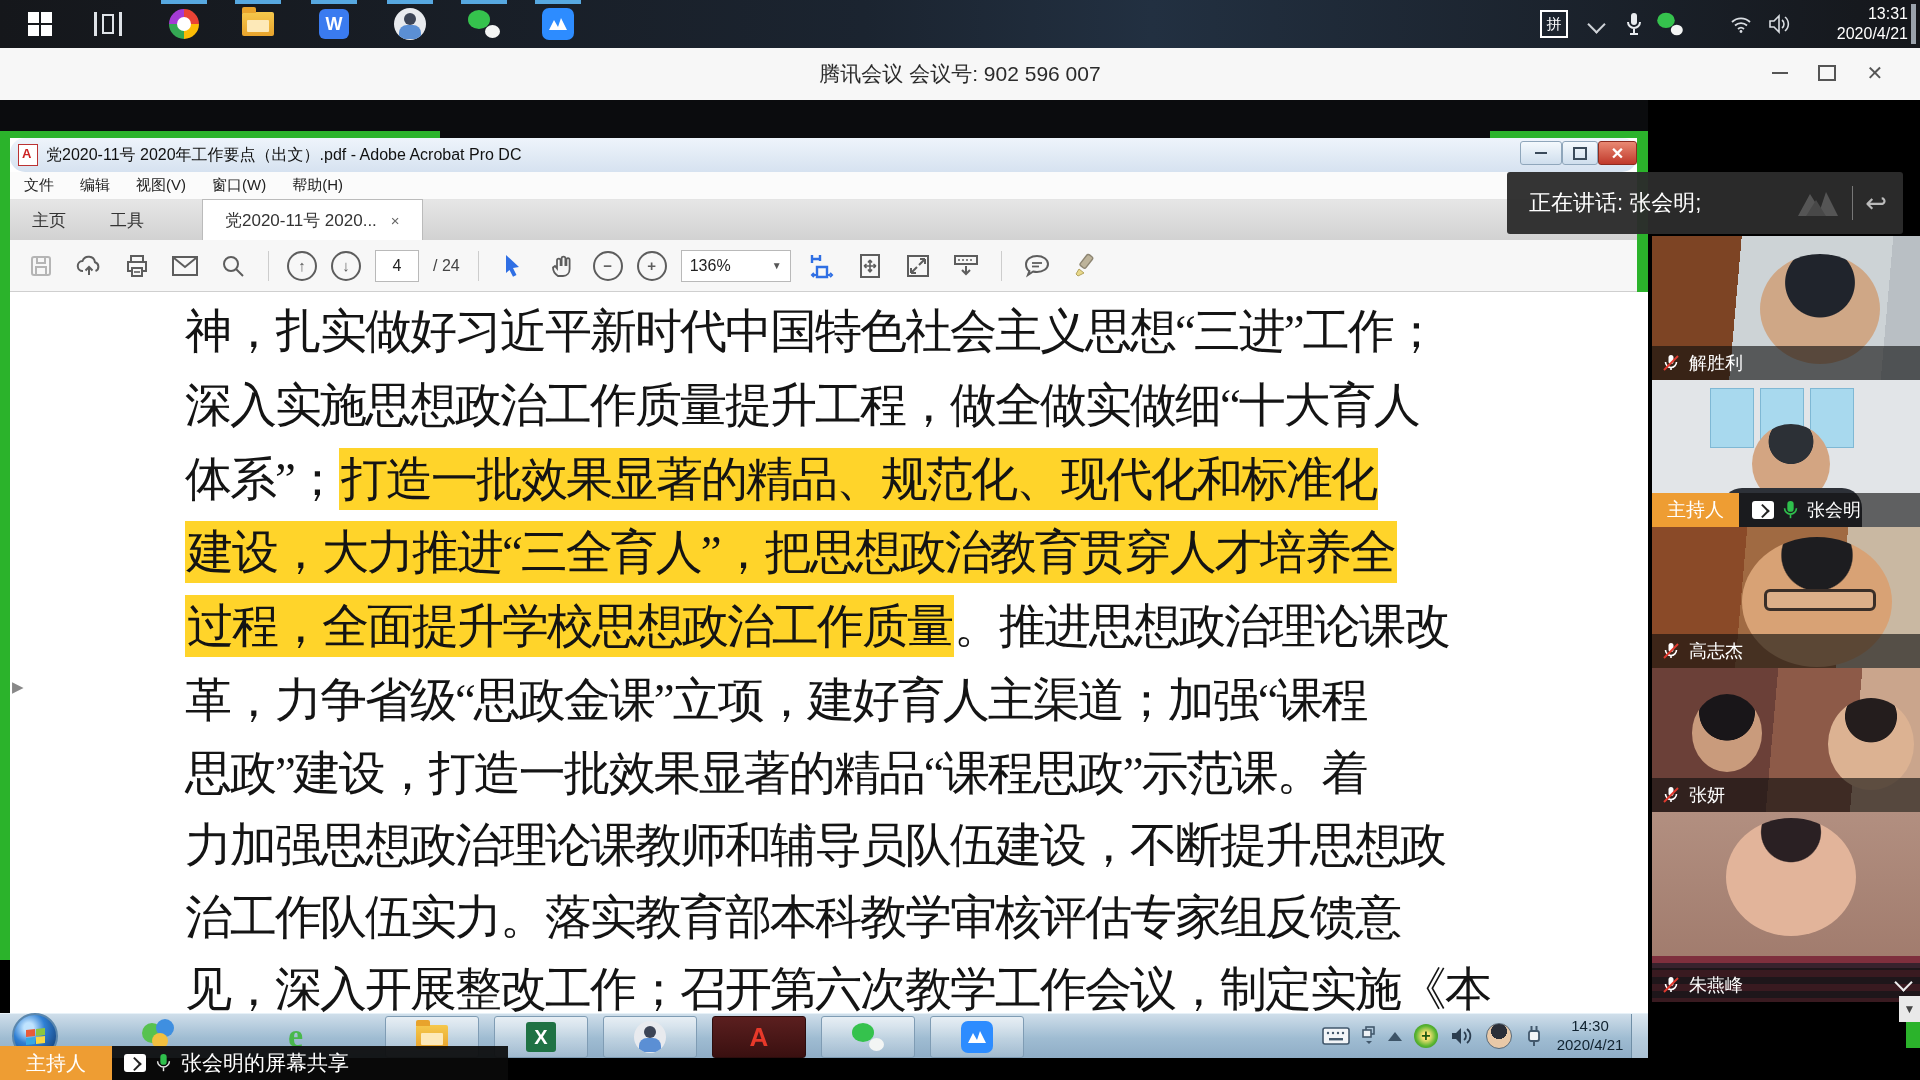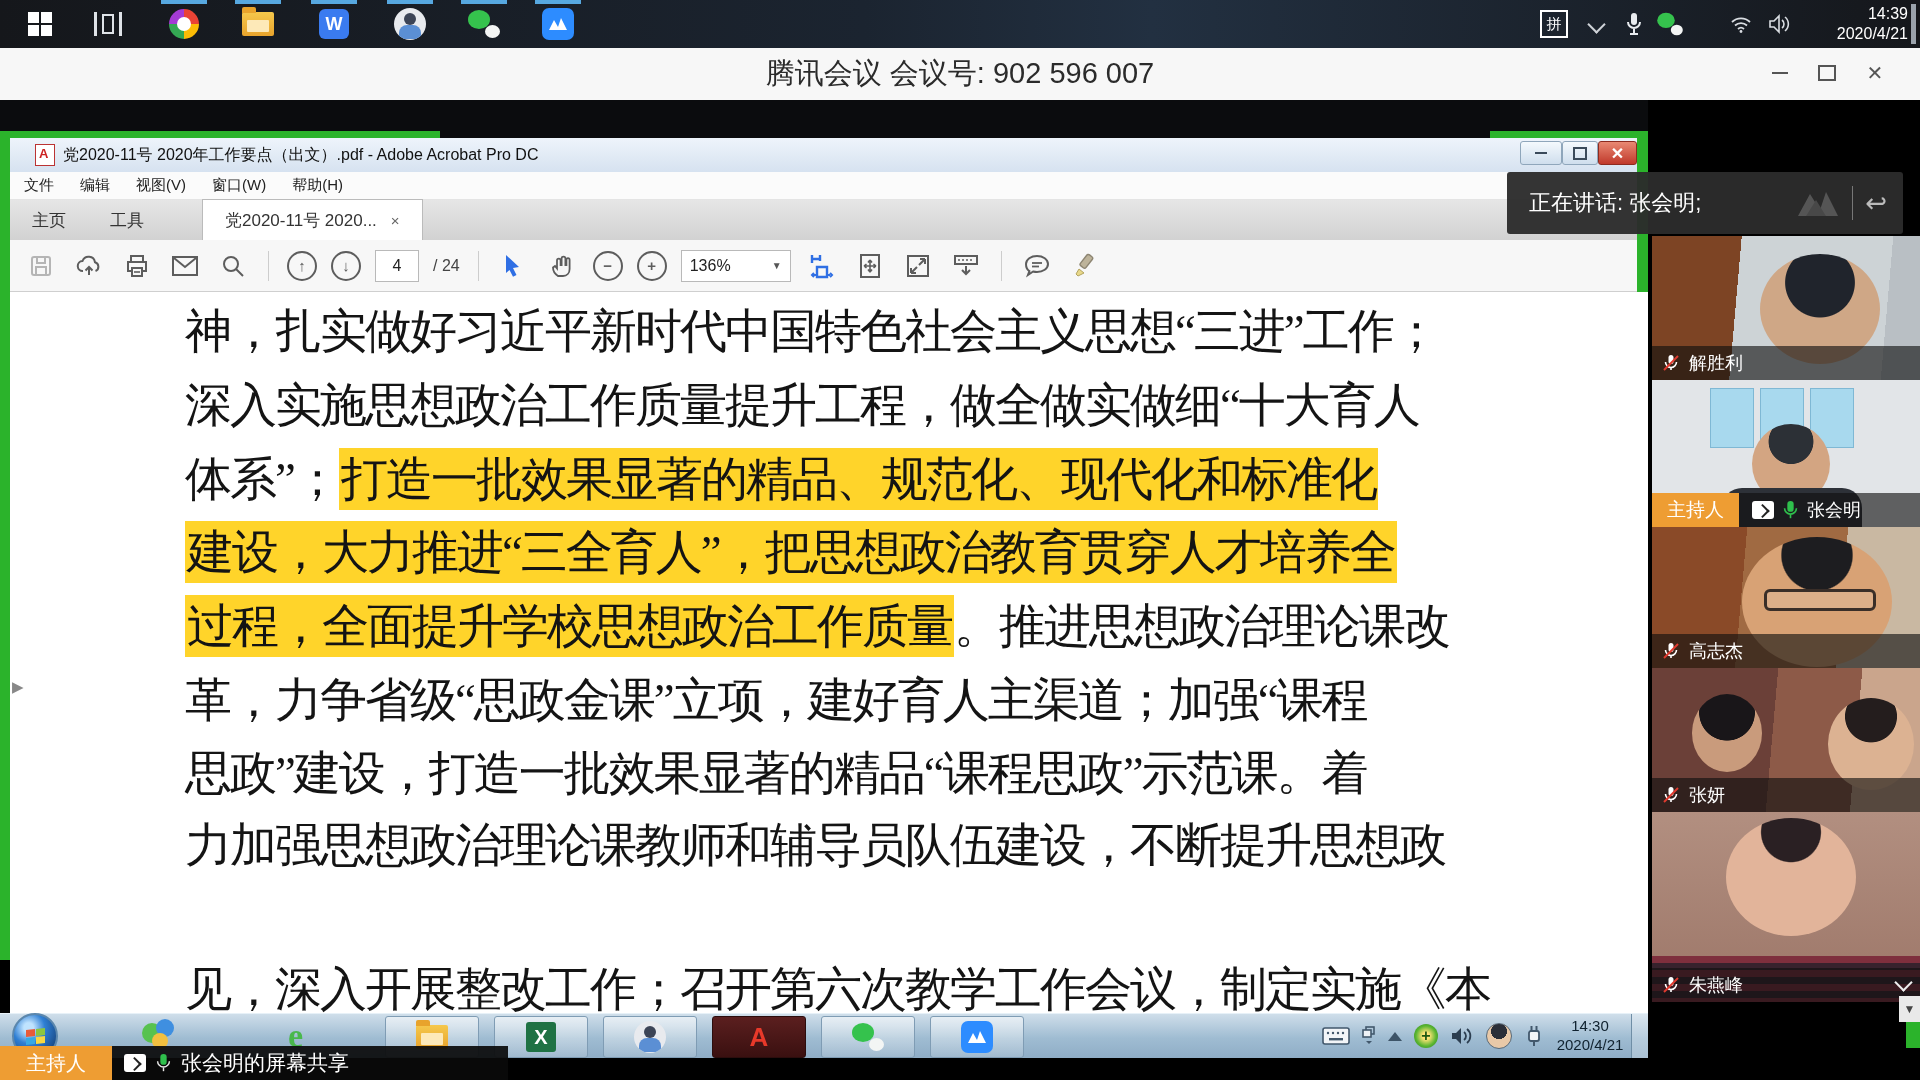--- a/index.html
+++ b/index.html
@@ -34,36 +34,36 @@
   .tmicon{width:32px;height:32px;border-radius:7px;background:#2d8cff;display:flex;align-items:center;justify-content:center;}
   .tmicon svg{display:block;}
   .imebox{width:24px;height:24px;border:2px solid #fff;color:#fff;font-size:15px;display:flex;align-items:center;justify-content:center;}
   .chev{width:11px;height:11px;border-right:2px solid #cfd3d8;border-bottom:2px solid #cfd3d8;transform:rotate(45deg);}
   .clockblk{color:#fff;font-size:16px;text-align:right;line-height:20px;}
   .edge-sliver{width:5px;height:40px;background:#9aa2ab;}
 
   
   #meetbar{left:0;top:48px;width:1920px;height:52px;background:#f7f7f7;border-bottom:1px solid #e2e2e2;}
   #meetbar .title{position:absolute;left:0;right:0;top:0;height:52px;display:flex;align-items:center;justify-content:center;
-                  font-size:29px;color:#2b2b2b;}
+                  font-size:21px;color:#2b2b2b;}
   .wc{position:absolute;top:10px;width:34px;height:30px;display:flex;align-items:center;justify-content:center;color:#555;font-size:18px;}
   .wc .min{width:16px;height:2px;background:#555;}
   .wc .max{width:14px;height:12px;border:2px solid #555;}
   .wc .cls{font-size:20px;line-height:1;}
 
   
   #band{left:0;top:100px;width:1920px;height:38px;background:#0b0c0e;}
 
   
   .gframe{background:#2bb32b;}
 
   
   #acro{left:10px;top:138px;width:1627px;height:875px;background:#fff;}
   #acro-title{position:absolute;left:0;top:0;width:100%;height:34px;
-              background:linear-gradient(#eef4fb,#d6e2f0);display:flex;align-items:center;padding-left:25px;box-sizing:border-box;}
+              background:linear-gradient(#eef4fb,#d6e2f0);display:flex;align-items:center;padding-left:8px;box-sizing:border-box;border-radius:15px;}
   .pdficon{width:18px;height:20px;background:#fff;border:1px solid #b33;position:relative;margin-right:8px;}
   .pdficon:after{content:"A";position:absolute;left:3px;top:1px;color:#c22;font-size:13px;font-weight:bold;}
   #acro-title .t{font-size:16px;color:#111;}
   .w7btn{position:absolute;top:3px;height:22px;border:1px solid #8fa6bb;border-radius:3px;
          background:linear-gradient(#f4f9fd,#cfdeed);display:flex;align-items:center;justify-content:center;color:#3a4a5a;}
   .w7close{background:linear-gradient(#e98973,#c0392b);border-color:#8d2b20;color:#fff;font-weight:bold;}
 
   #acro-menu{position:absolute;left:0;top:34px;width:100%;height:28px;background:#fbfbfb;border-bottom:1px solid #e4e4e4;
              display:flex;align-items:center;gap:26px;padding-left:14px;box-sizing:border-box;font-size:15px;color:#222;}
   #acro-tabs{position:absolute;left:0;top:62px;width:100%;height:40px;
@@ -254,21 +254,21 @@
           <circle cx="11" cy="16.5" r="1.4" fill="#d9dde2"></circle>
         </svg>
     </div>
     <div class="tb-cell" style="left:1760px;width:40px">
       <svg width="24" height="20" viewBox="0 0 24 20">
           <path d="M2 7h4l5-5v16l-5-5H2z" fill="none" stroke="#d9dde2" stroke-width="1.6"></path>
           <path d="M14 6a5 5 0 010 8M17 3a9 9 0 010 14" stroke="#d9dde2" stroke-width="1.6" fill="none"></path>
         </svg>
     </div>
     <div class="abs clockblk" style="left:1804px;top:4px;width:104px">
-      <div>14:39</div>
+      <div>13:31</div>
       <div>2020/4/21</div>
     </div>
     <div class="abs edge-sliver" style="left:1911px;top:4px"></div>
   </div>
 
   <div id="meetbar" class="abs">
     <div class="title">腾讯会议 会议号: 902 596 007</div>
     <div class="wc" style="left:1763px">
         <span class="min"></span>
       </div>
@@ -423,20 +423,21 @@
 
     <div id="docarea">
       <div class="dline" style="top:8px"><span>神，扎实做好习近平新时代中国特色社会主义思想“三进”工作；</span><span></span></div>
       <div class="dline" style="top:82px"><span>深入实施思想政治工作质量提升工程，做全做实做细“十大育人</span><span></span></div>
       <div class="dline" style="top:156px"><span>体系”；</span><span class="hl">打造一批效果显著的精品、规范化、现代化和标准化</span><span></span></div>
       <div class="dline" style="top:229px"><span></span><span class="hl">建设，大力推进“三全育人”，把思想政治教育贯穿人才培养全</span><span></span></div>
       <div class="dline" style="top:303px"><span></span><span class="hl">过程，全面提升学校思想政治工作质量</span><span>。推进思想政治理论课改</span></div>
       <div class="dline" style="top:377px"><span>革，力争省级“思政金课”立项，建好育人主渠道；加强“课程</span><span></span></div>
       <div class="dline" style="top:450px"><span>思政”建设，打造一批效果显著的精品“课程思政”示范课。着</span><span></span></div>
       <div class="dline" style="top:522px"><span>力加强思想政治理论课教师和辅导员队伍建设，不断提升思想政</span><span></span></div>
+      <div class="dline" style="top:594px"><span>治工作队伍实力。落实教育部本科教学审核评估专家组反馈意</span><span></span></div>
       <div class="dline" style="top:666px"><span>见，深入开展整改工作；召开第六次教学工作会议，制定实施《本</span><span></span></div>
 
       <div id="lpanel">▶</div>
 
       <div id="dscroll">
         <div class="sarrow" style="top:8px">▲</div>
         <div id="sthumb"></div>
         <div class="sarrow" style="top:698px">▼</div>
       </div>
       <div id="nextpage">›</div>

